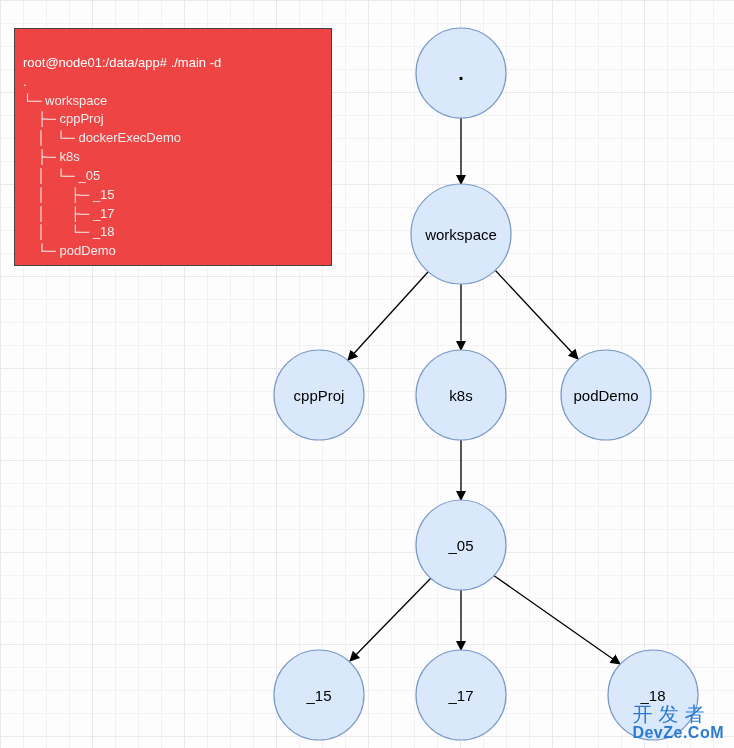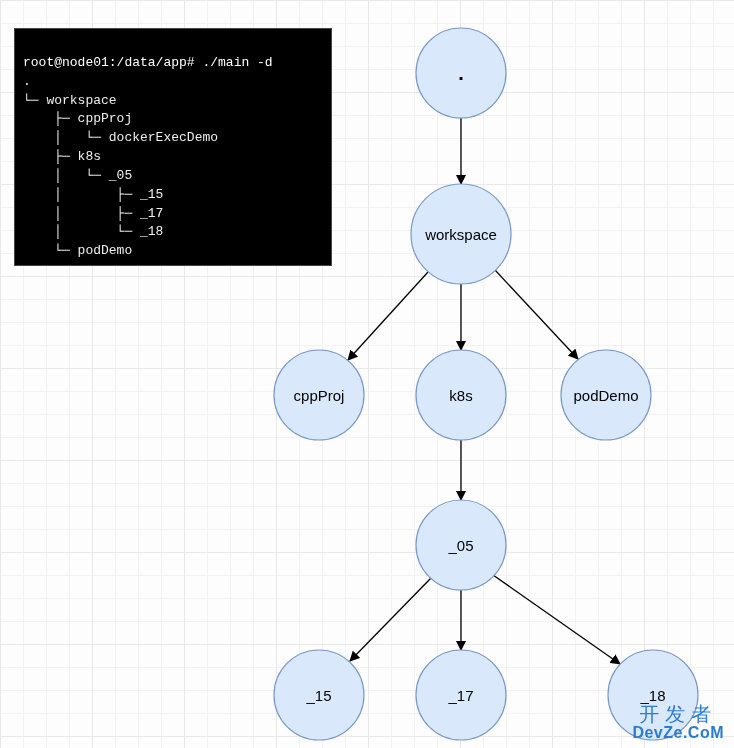--- a/index.html
+++ b/index.html
@@ -21,25 +21,25 @@
       linear-gradient(to right, #f2f2f2 1px, transparent 1px),
       linear-gradient(to bottom, #f2f2f2 1px, transparent 1px);
     background-size: 92px 92px, 92px 92px, 23px 23px, 23px 23px;
   }
   .terminal {
     position: absolute;
     left: 14px;
     top: 28px;
     width: 318px;
     height: 238px;
-    background: #000000;
+    background: #ef4444;
     color: #fff;
     box-sizing: border-box;
     padding: 6px 8px 8px 8px;
-    font-family: Liberation Mono, monospace;
+    font-family: Liberation Sans, sans-serif;
     font-size: 13px;
     line-height: 1.45;
     white-space: pre;
     border: 1px solid #444;
   }
   .terminal .prompt { color: #fff; }
   .terminal .tree-line { color: #eee; }
   svg.graph {
     position: absolute;
     left: 0; top: 0;
@@ -60,21 +60,21 @@
   }
   .edge {
     stroke: #000;
     stroke-width: 1.3;
     fill: none;
   }
   .watermark {
     position: absolute;
     right: 10px;
     bottom: 6px;
-    text-align: center;
+    text-align: left;
     font-family: Arial, sans-serif;
     color: #2a7bd1;
     line-height: 1.05;
     pointer-events: none;
   }
   .watermark .w1 {
     font-size: 20px;
     letter-spacing: 6px;
     font-weight: 500;
   }

